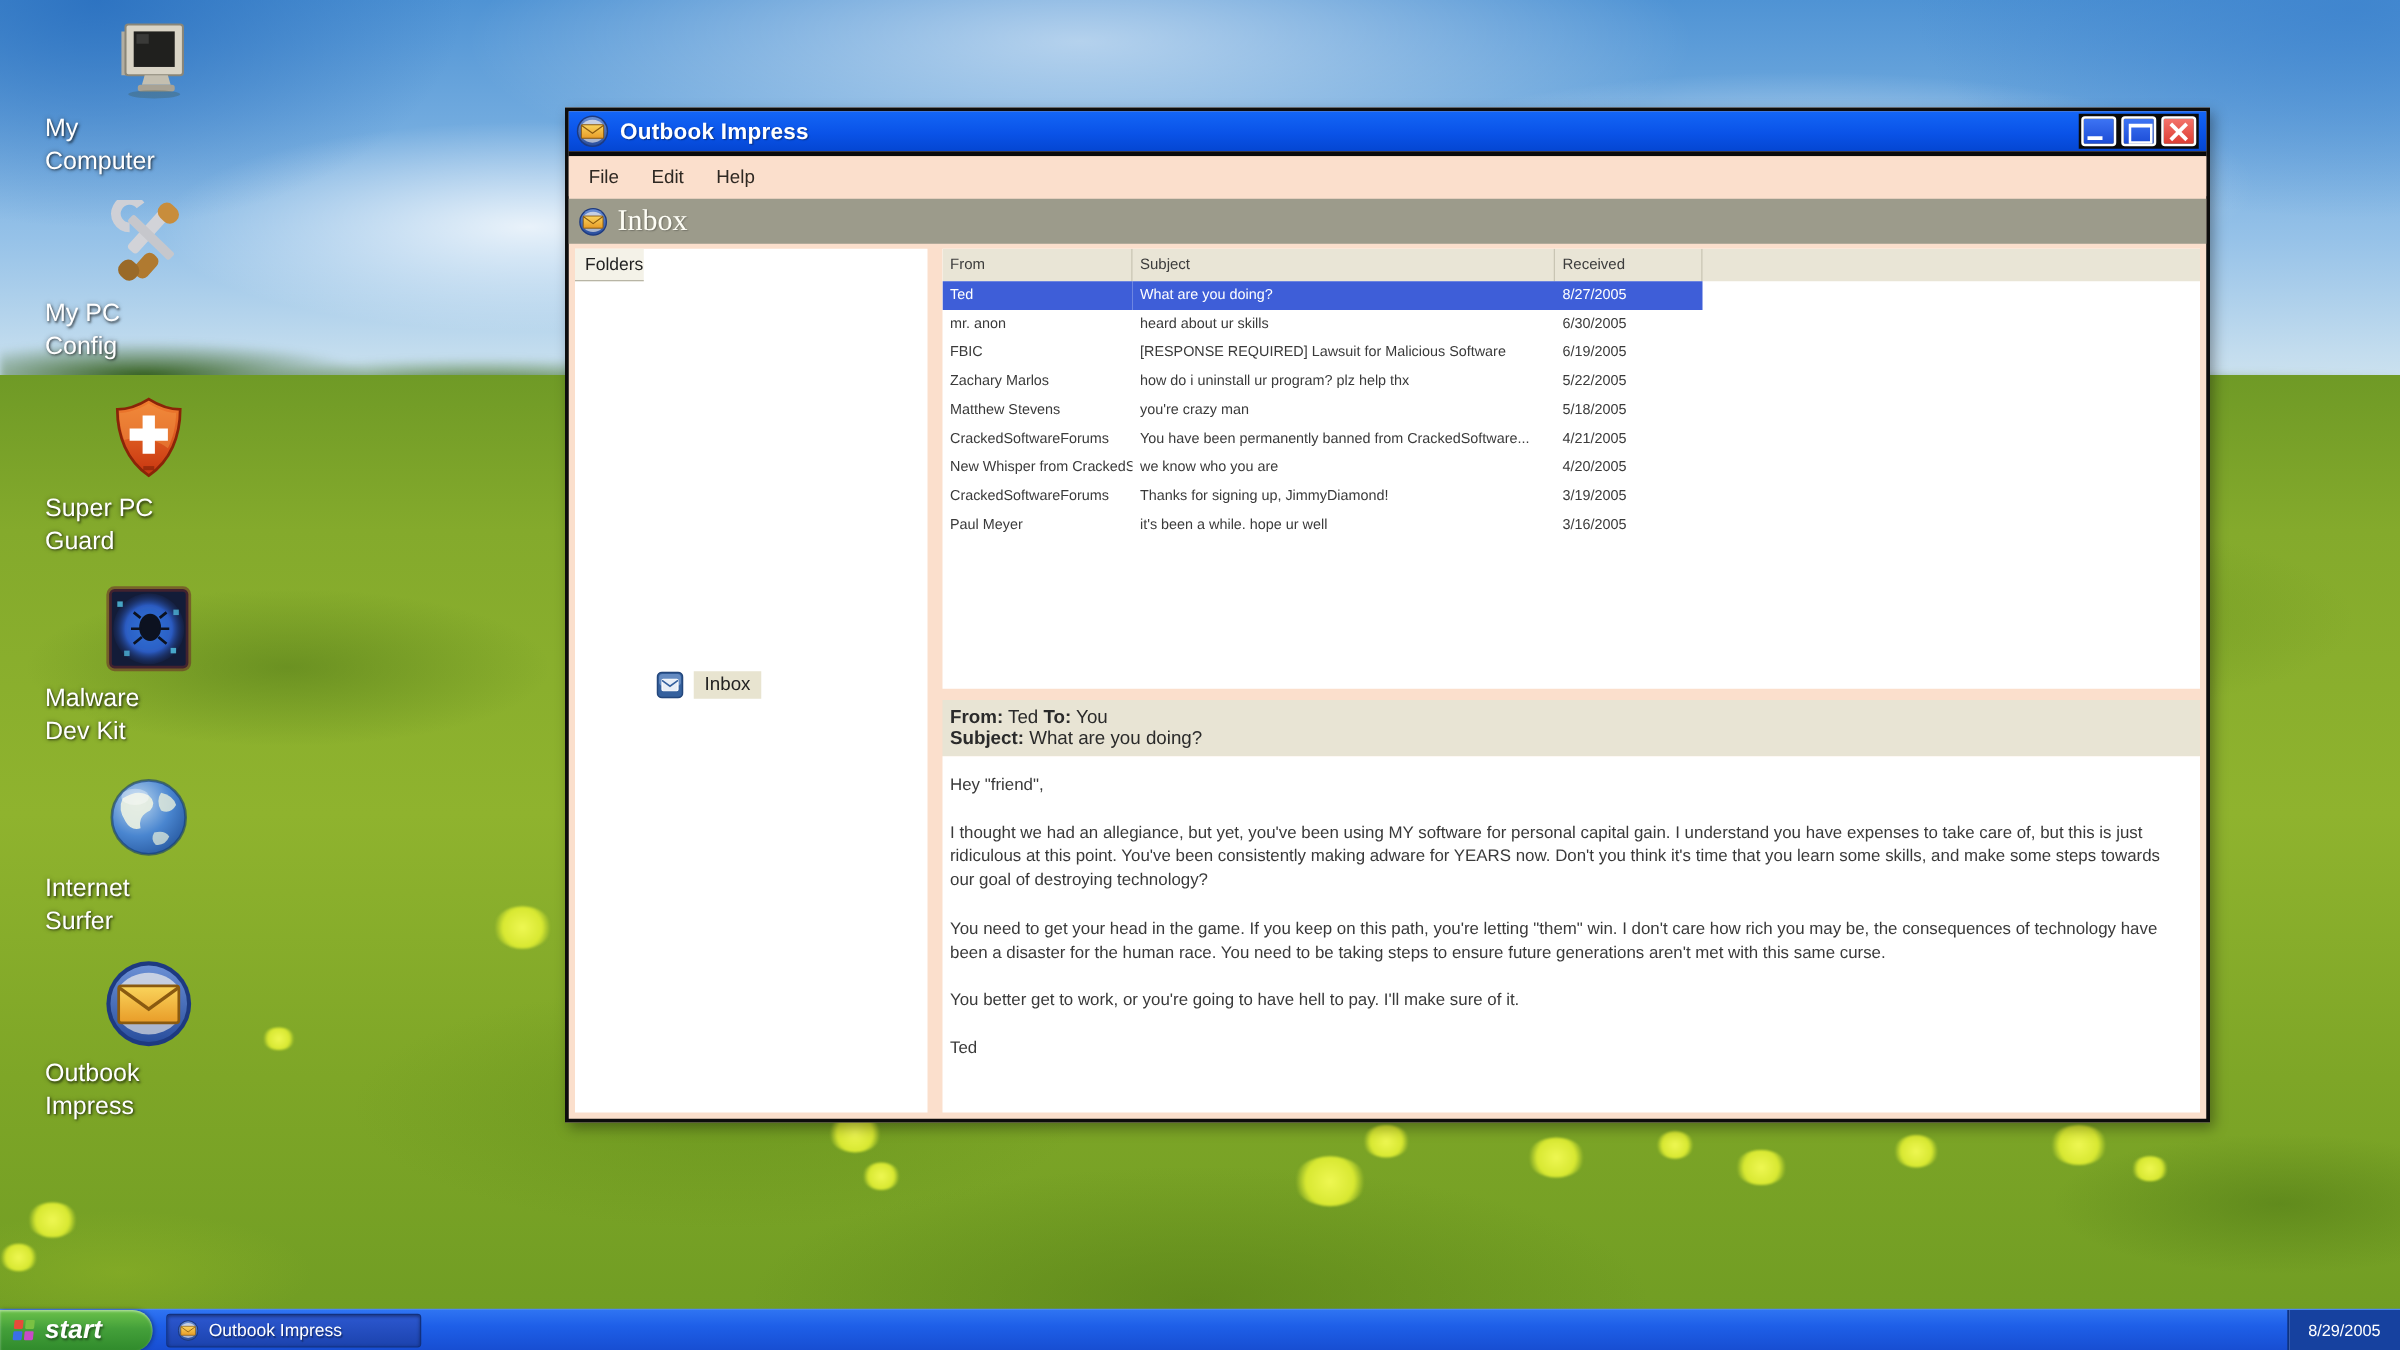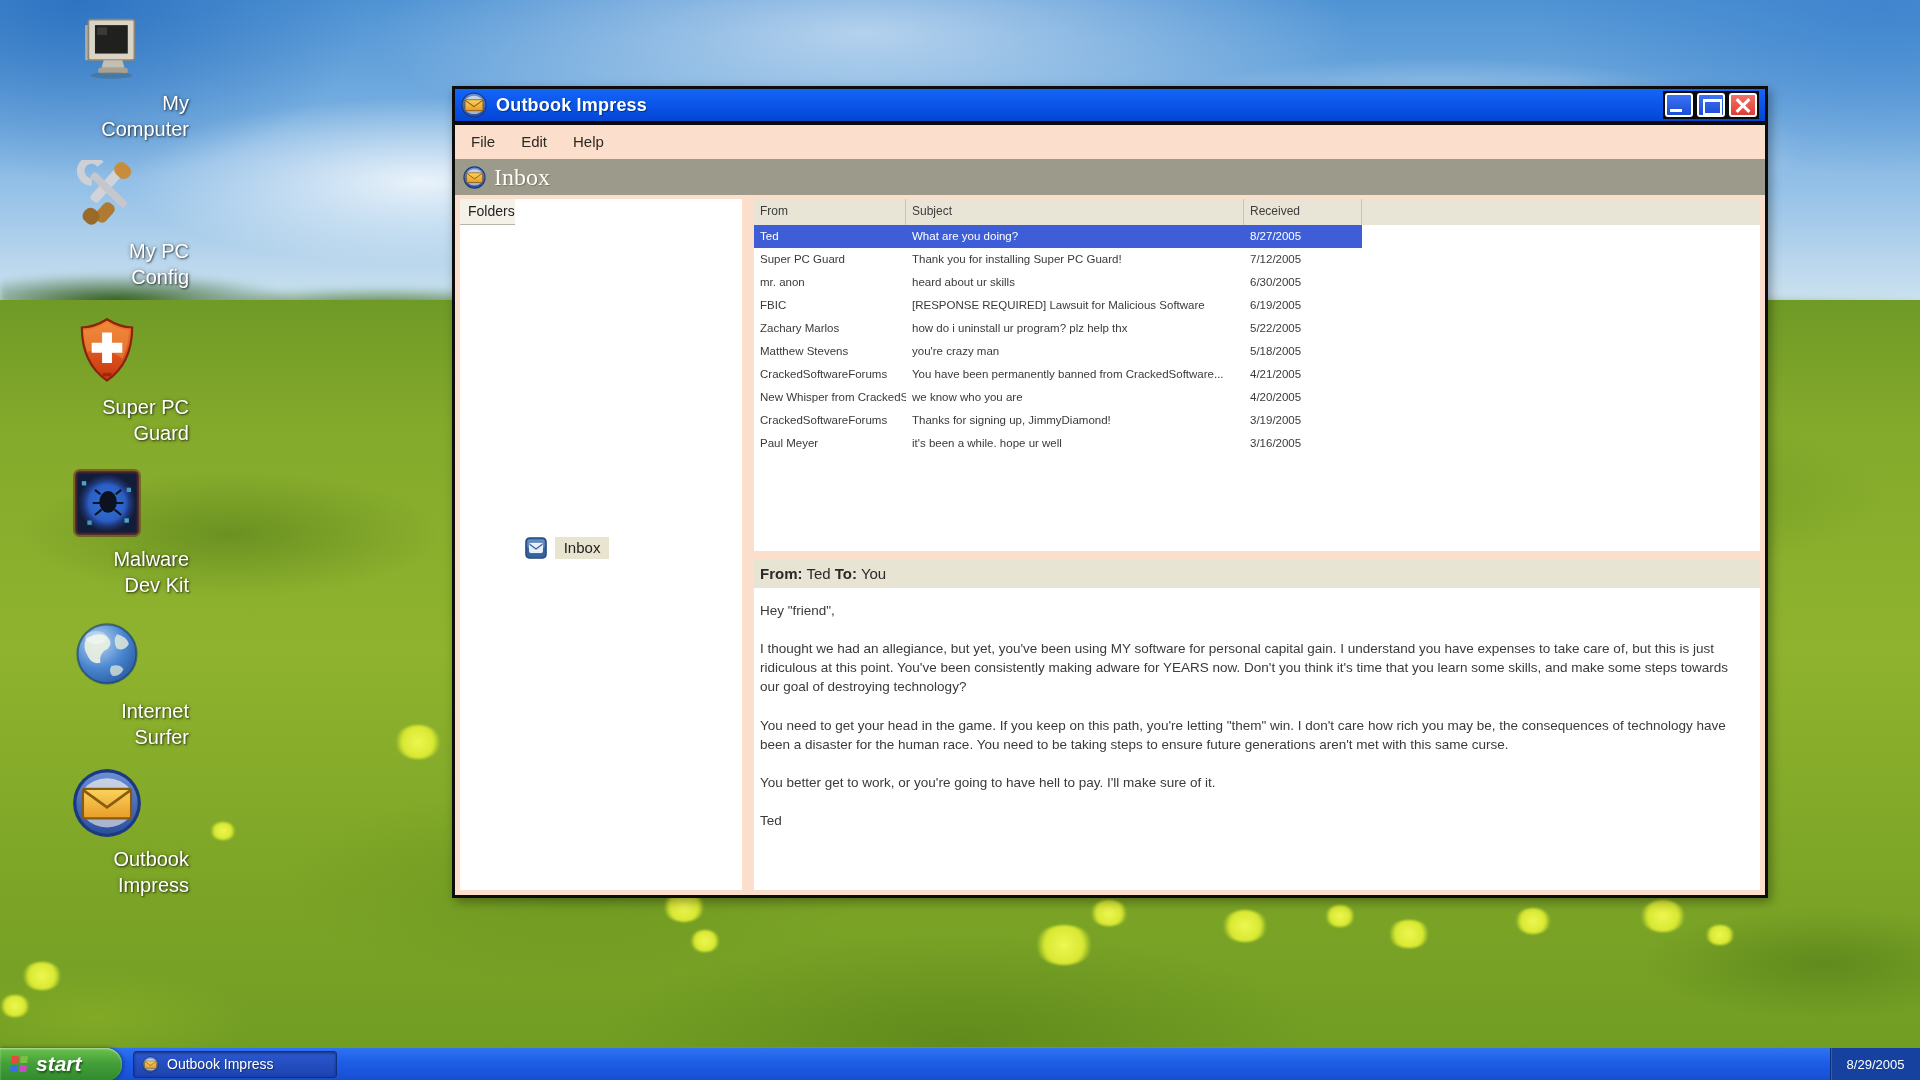--- a/index.html
+++ b/index.html
@@ -33,21 +33,21 @@
       radial-gradient(ellipse 300px 100px at 65% 60%, rgba(170,200,50,.35), rgba(170,200,50,0) 70%),
       radial-gradient(ellipse 500px 150px at 50% 95%, rgba(80,120,20,.5), rgba(80,120,20,0) 72%),
       radial-gradient(ellipse 260px 80px at 95% 85%, rgba(74,116,20,.5), rgba(74,116,20,0) 70%),
       radial-gradient(ellipse 220px 70px at 5% 92%, rgba(150,185,40,.4), rgba(150,185,40,0) 70%),
       linear-gradient(180deg,#6f9a26 0%, #84aa2c 16%, #8fb32e 45%, #7ea627 72%, #6f9c23 100%);
   }
   .flower { position:absolute; border-radius:50%; filter:blur(1px);
     background:radial-gradient(circle, #eef752 0%, #d8e832 55%, rgba(216,232,50,0) 78%); }
 
   
-  .dicon { position:absolute; left:24px; width:165px; text-align:right; cursor:default; }
+  .dicon { position:absolute; left:36px; width:165px; text-align:left; cursor:default; }
   .dicon .art { width:70px; height:70px; margin:0 auto; }
   .dicon .art svg { width:100%; height:100%; }
   .dicon .lbl { margin-top:8px; font-size:20px; line-height:26px; color:#fff;
     text-shadow:1px 1px 2px rgba(0,0,0,.6), 0 0 4px rgba(0,0,0,.35); }
 
   
   .window { position:absolute; left:452px; top:86px; width:1316px; height:812px;
     background:#fbdfcc; border:3px solid #0d0d0d; box-shadow:3px 4px 10px rgba(0,0,0,.35);
     display:flex; flex-direction:column; }
   .titlebar { height:36px; flex:0 0 36px; background:linear-gradient(180deg,#1466f6 0%, #0a53e8 55%, #0446d2 100%);
@@ -340,26 +340,20 @@
             <div class="hcell">Received</div>
             <div class="hcell"></div>
           </div>
           <div class="lrow selected">
             <div class="cell c1">Ted</div>
             <div class="cell c2">What are you doing?</div>
             <div class="cell c3">8/27/2005</div>
             <div class="cell c4"></div>
           </div>
           <div class="lrow">
-            <div class="cell c1">Super PC Guard</div>
-            <div class="cell c2">Thank you for installing Super PC Guard!</div>
-            <div class="cell c3">7/12/2005</div>
-            <div class="cell c4"></div>
-          </div>
-          <div class="lrow">
             <div class="cell c1">mr. anon</div>
             <div class="cell c2">heard about ur skills</div>
             <div class="cell c3">6/30/2005</div>
             <div class="cell c4"></div>
           </div>
           <div class="lrow">
             <div class="cell c1">FBIC</div>
             <div class="cell c2">[RESPONSE REQUIRED] Lawsuit for Malicious Software</div>
             <div class="cell c3">6/19/2005</div>
             <div class="cell c4"></div>
@@ -403,20 +397,24 @@
         </div>
 
         <div class="rgap"></div>
 
         <div class="readhead">
           <div class="line">
             <b>From:</b>
             <span>Ted</span>
             <b>To:</b>
             <span>You</span>
+          </div>
+          <div class="line">
+            <b>Subject:</b>
+            <span>What are you doing?</span>
           </div>
         </div>
 
         <div class="readbody">
           <p>Hey "friend",</p>
           <p>I thought we had an allegiance, but yet, you've been using MY software for personal capital gain. I understand you have expenses to take care of, but this is just ridiculous at this point. You've been consistently making adware for YEARS now. Don't you think it's time that you learn some skills, and make some steps towards our goal of destroying technology?</p>
           <p>You need to get your head in the game. If you keep on this path, you're letting "them" win. I don't care how rich you may be, the consequences of technology have been a disaster for the human race. You need to be taking steps to ensure future generations aren't met with this same curse.</p>
           <p>You better get to work, or you're going to have hell to pay. I'll make sure of it.</p>
           <p>Ted</p>
         </div>

